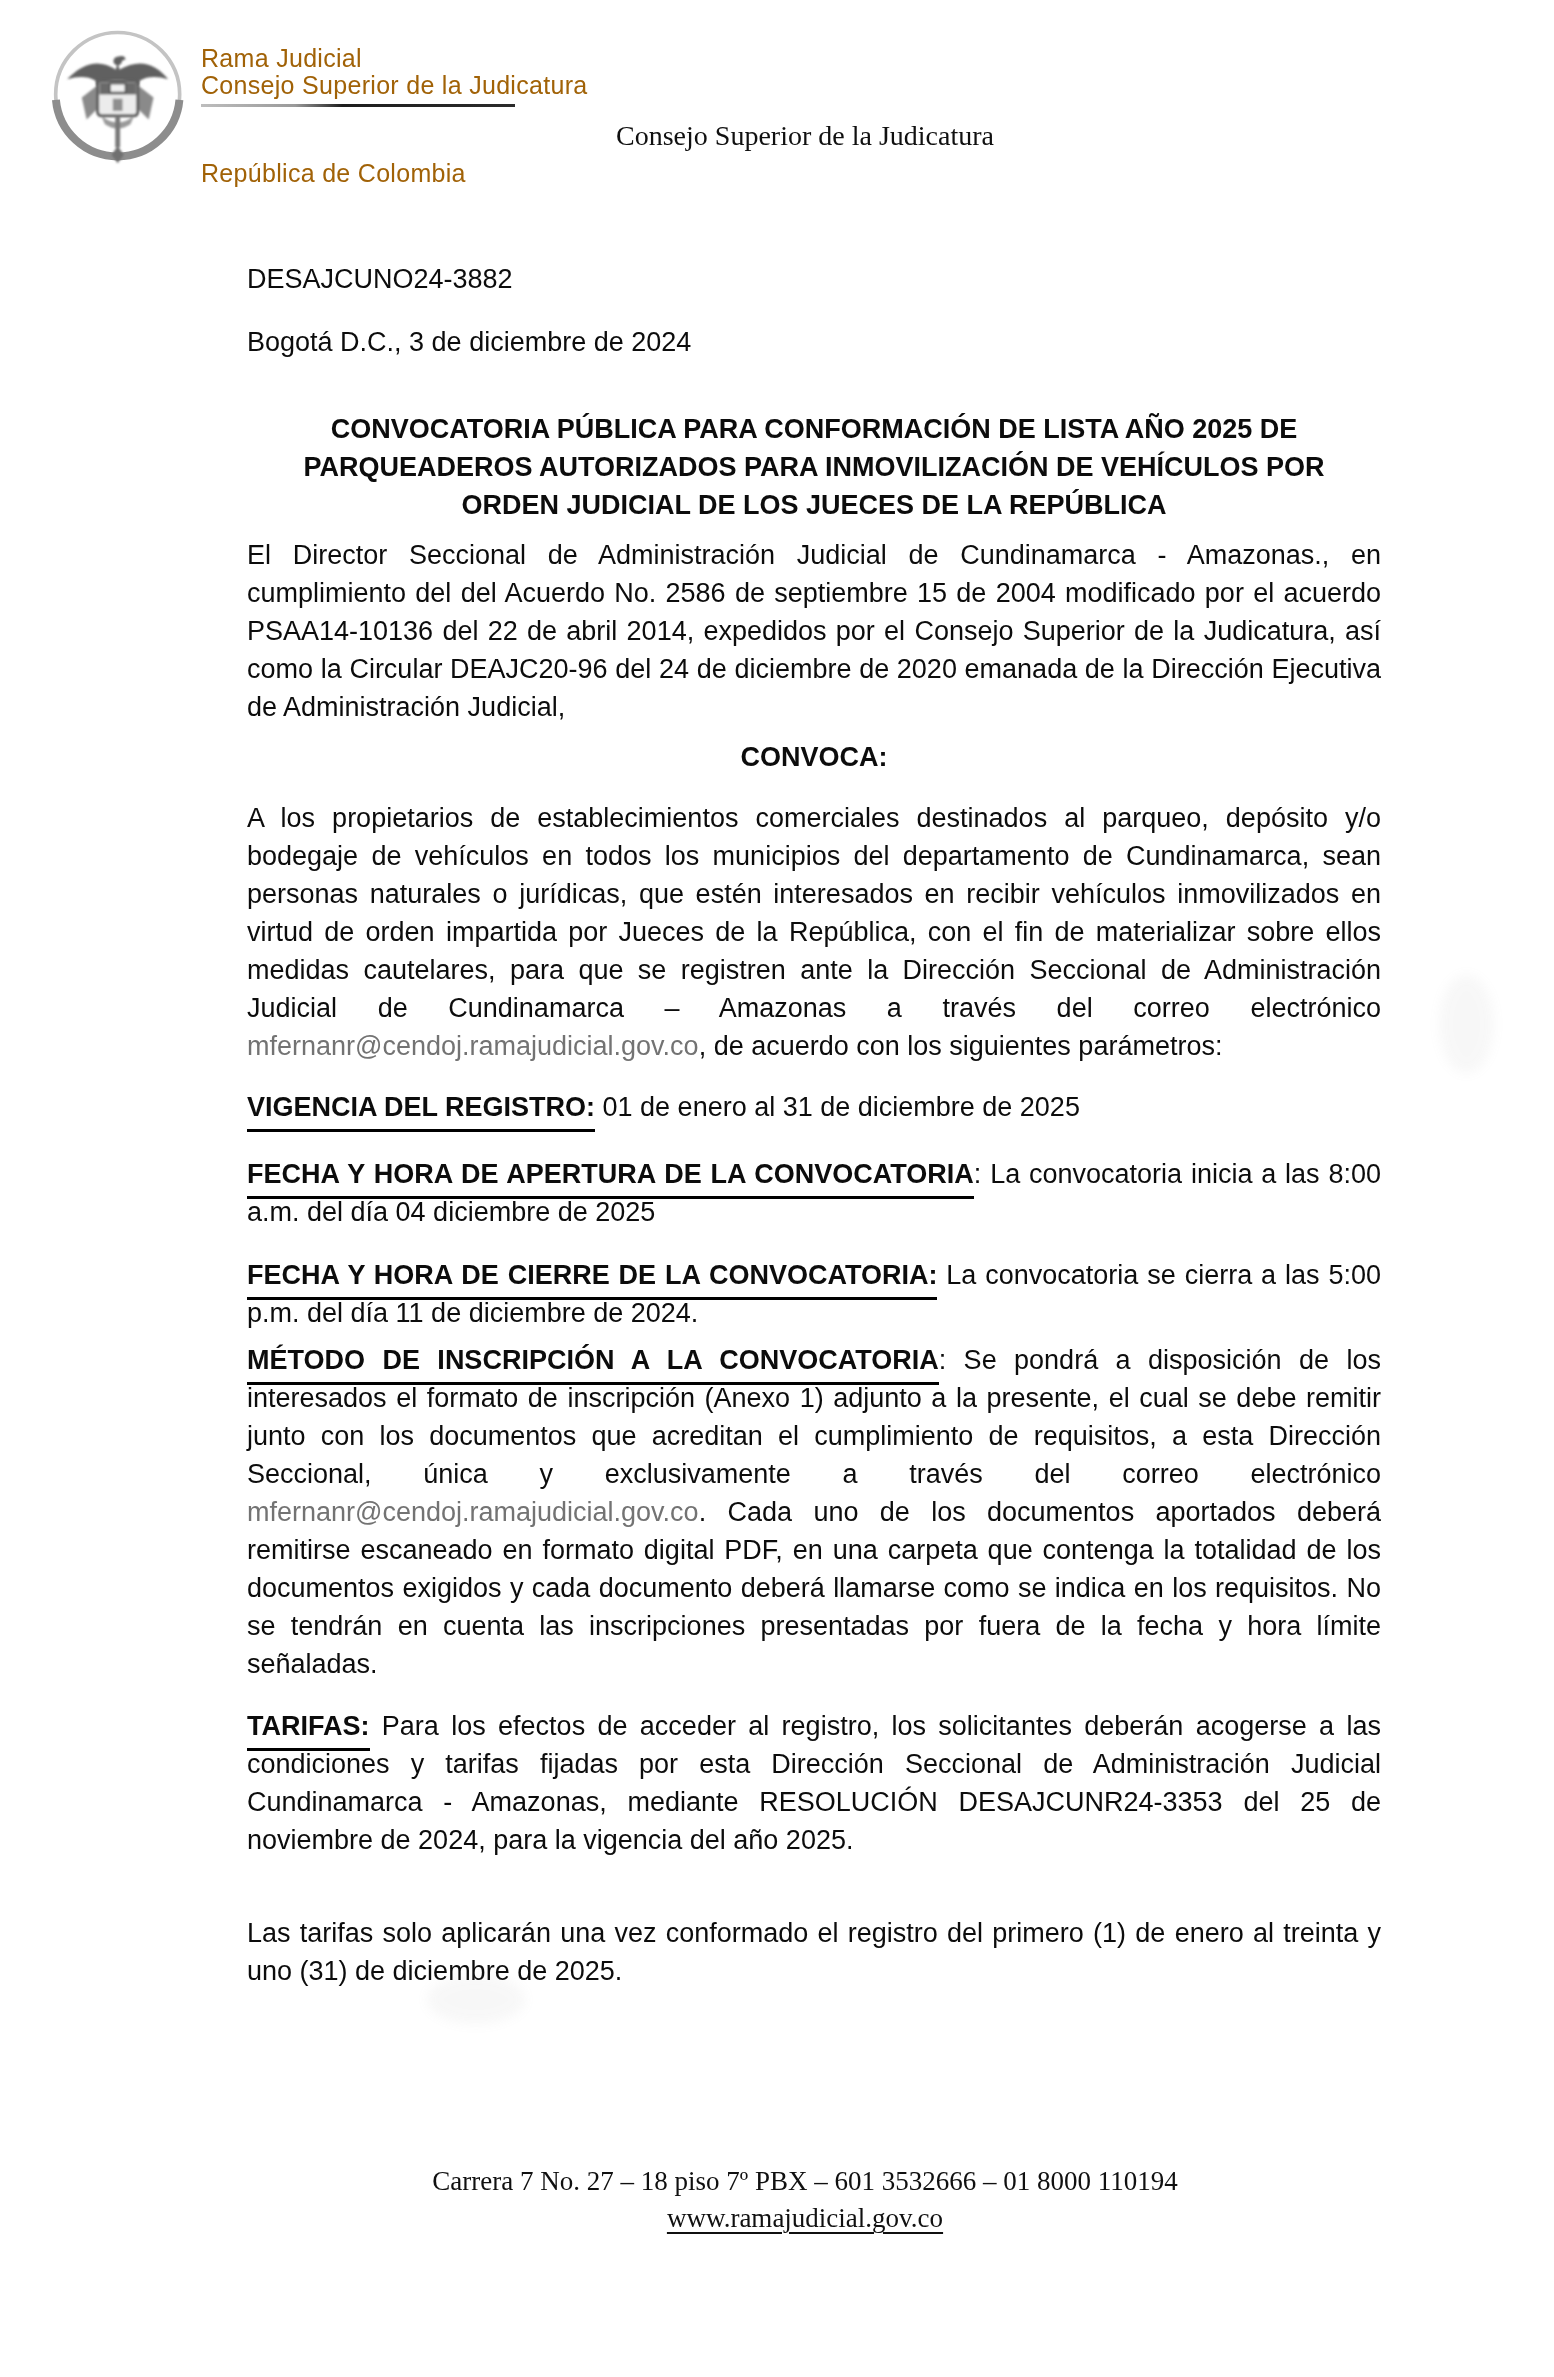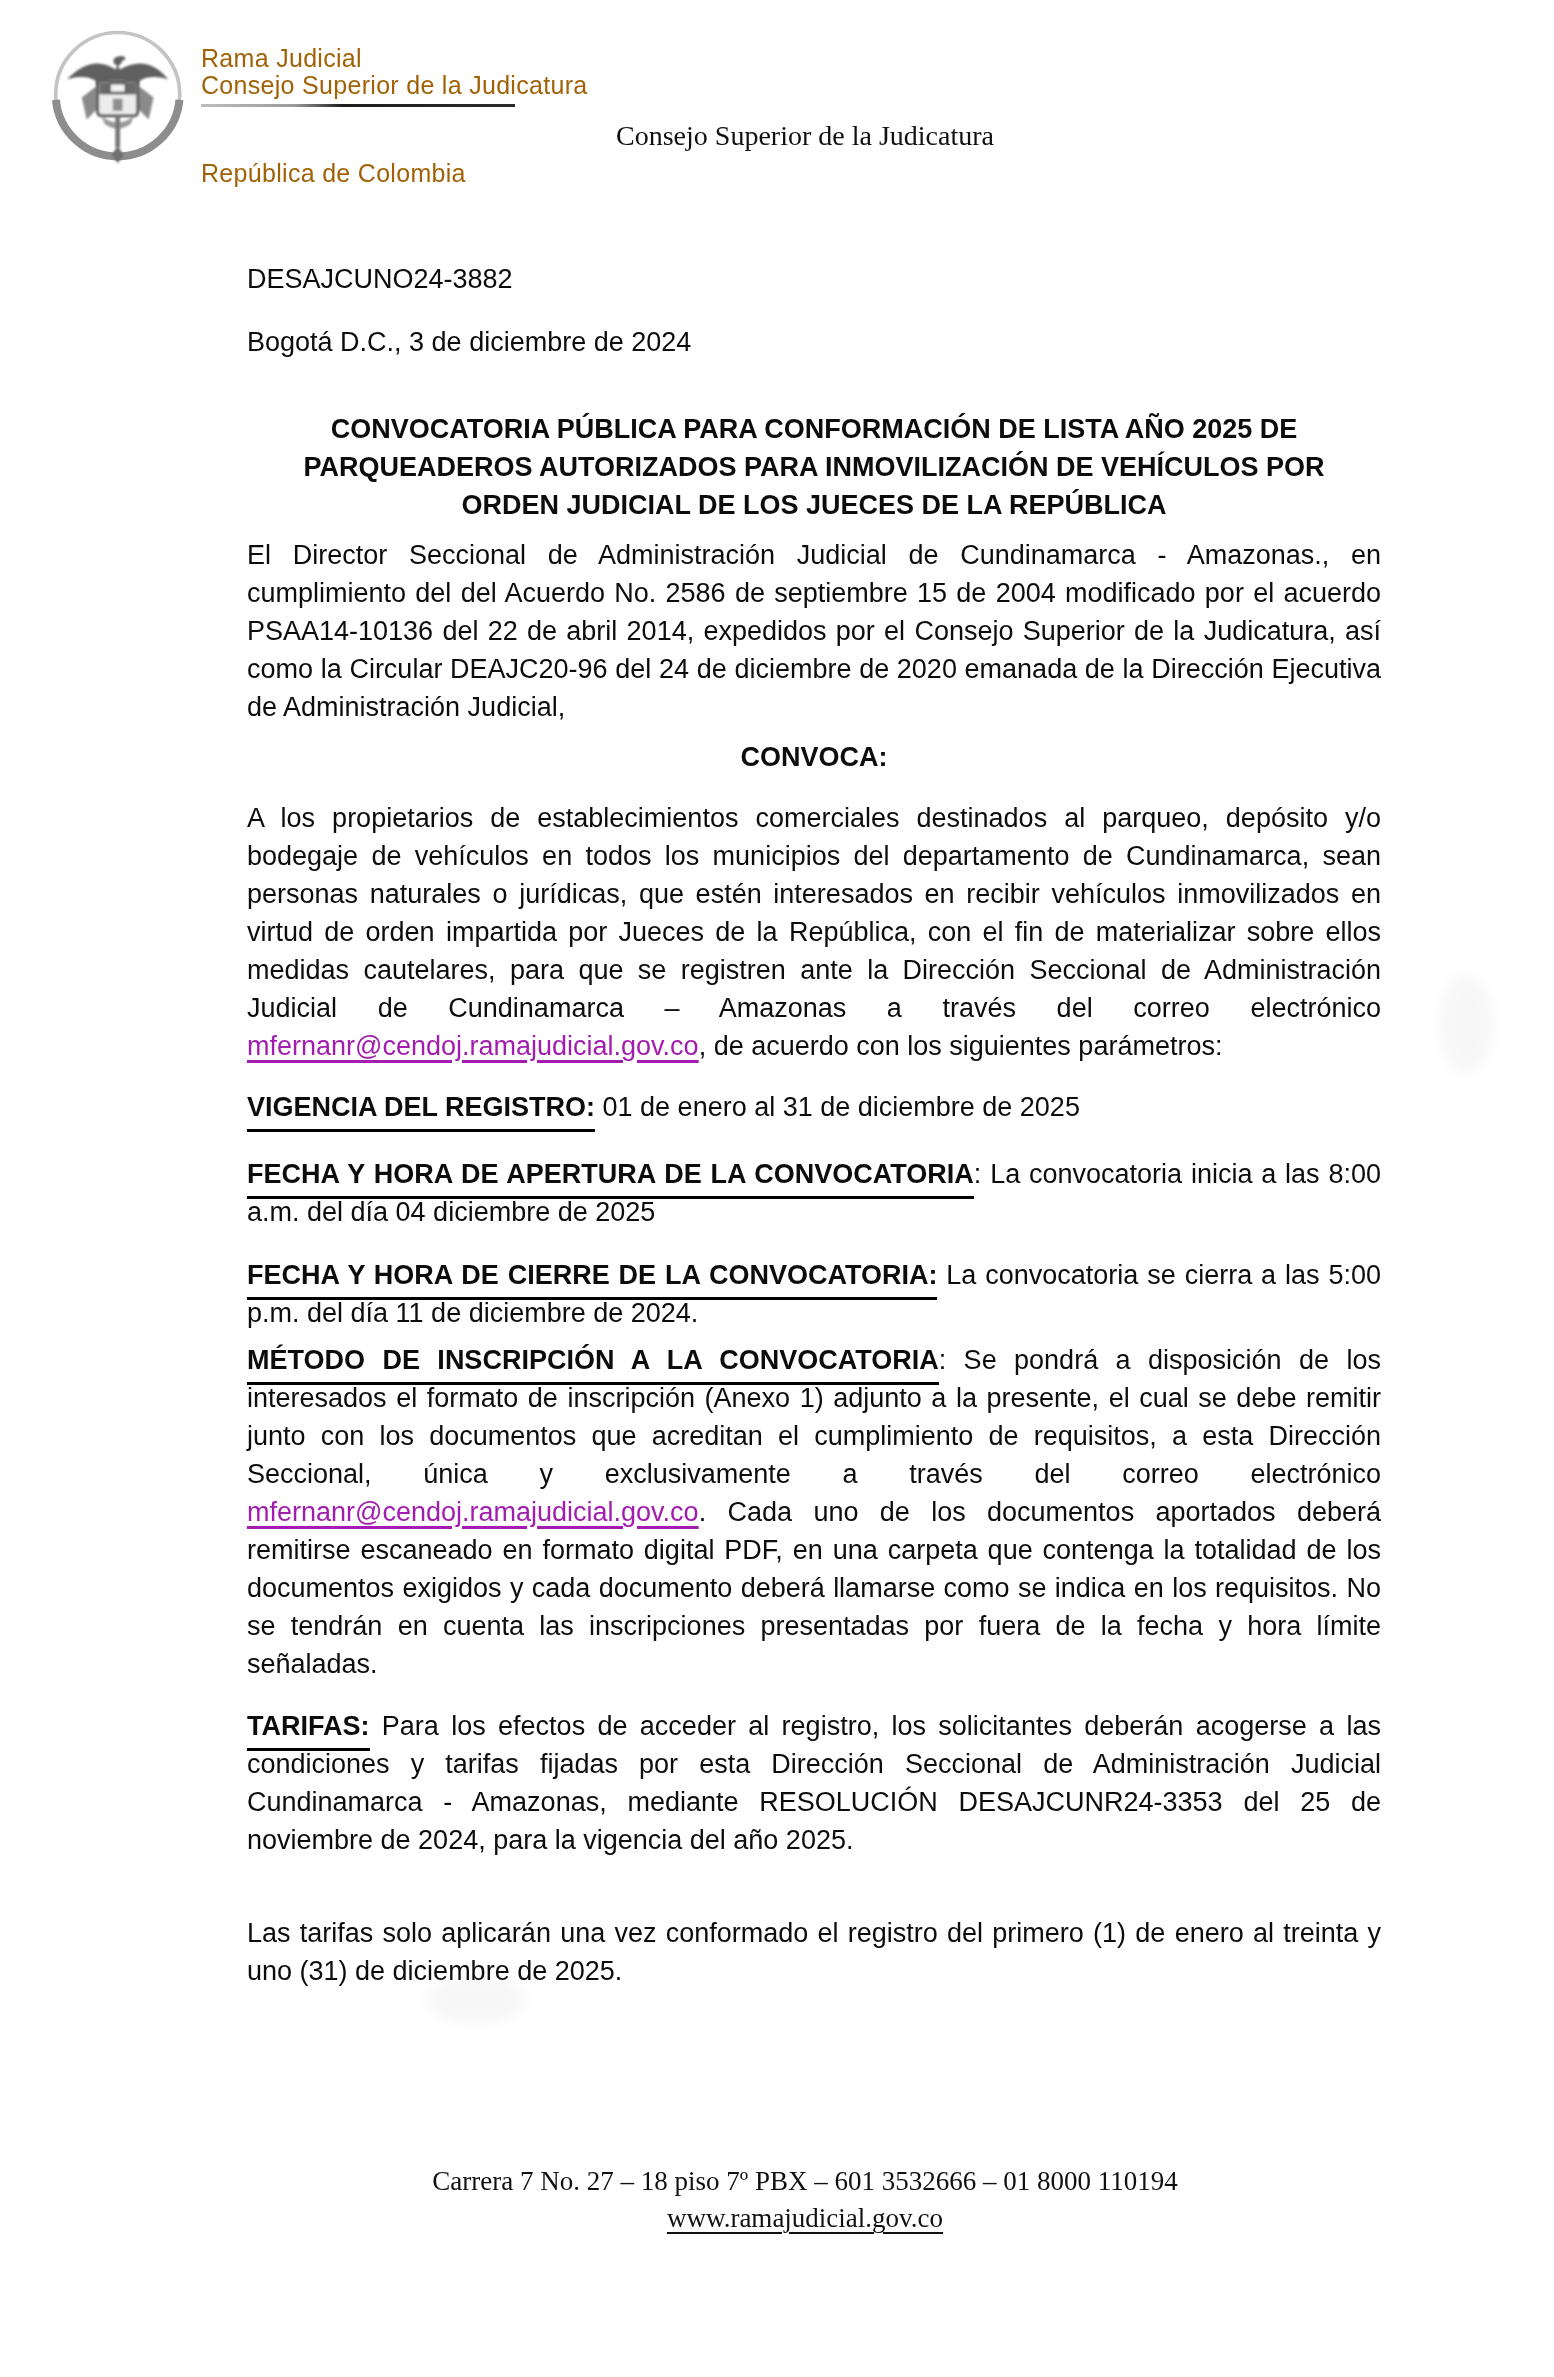--- a/index.html
+++ b/index.html
@@ -32,24 +32,23 @@
   .blk{left:238px;width:1134px;font-size:27px;line-height:38px;margin-left:9px;}
   .just{text-align:justify;}
   .ctr{text-align:center;}
   .b{font-weight:bold;}
   .lbl{
     font-weight:bold;
     border-bottom:3.7px solid #000;
     padding-bottom:7px;
   }
   .email{
-    text-decoration:underline;
     text-decoration-thickness:3px;
     text-underline-offset:4.9px;
-    color:#a21caf;
+    color:#737373;
   }
   
   .footer-line{
     font-family:"Liberation Serif","DejaVu Serif",serif;
     font-size:27px;line-height:37px;color:#101010;
   }
   .website{
     text-decoration:underline;
     text-decoration-thickness:2.4px;
     text-underline-offset:4.9px;

